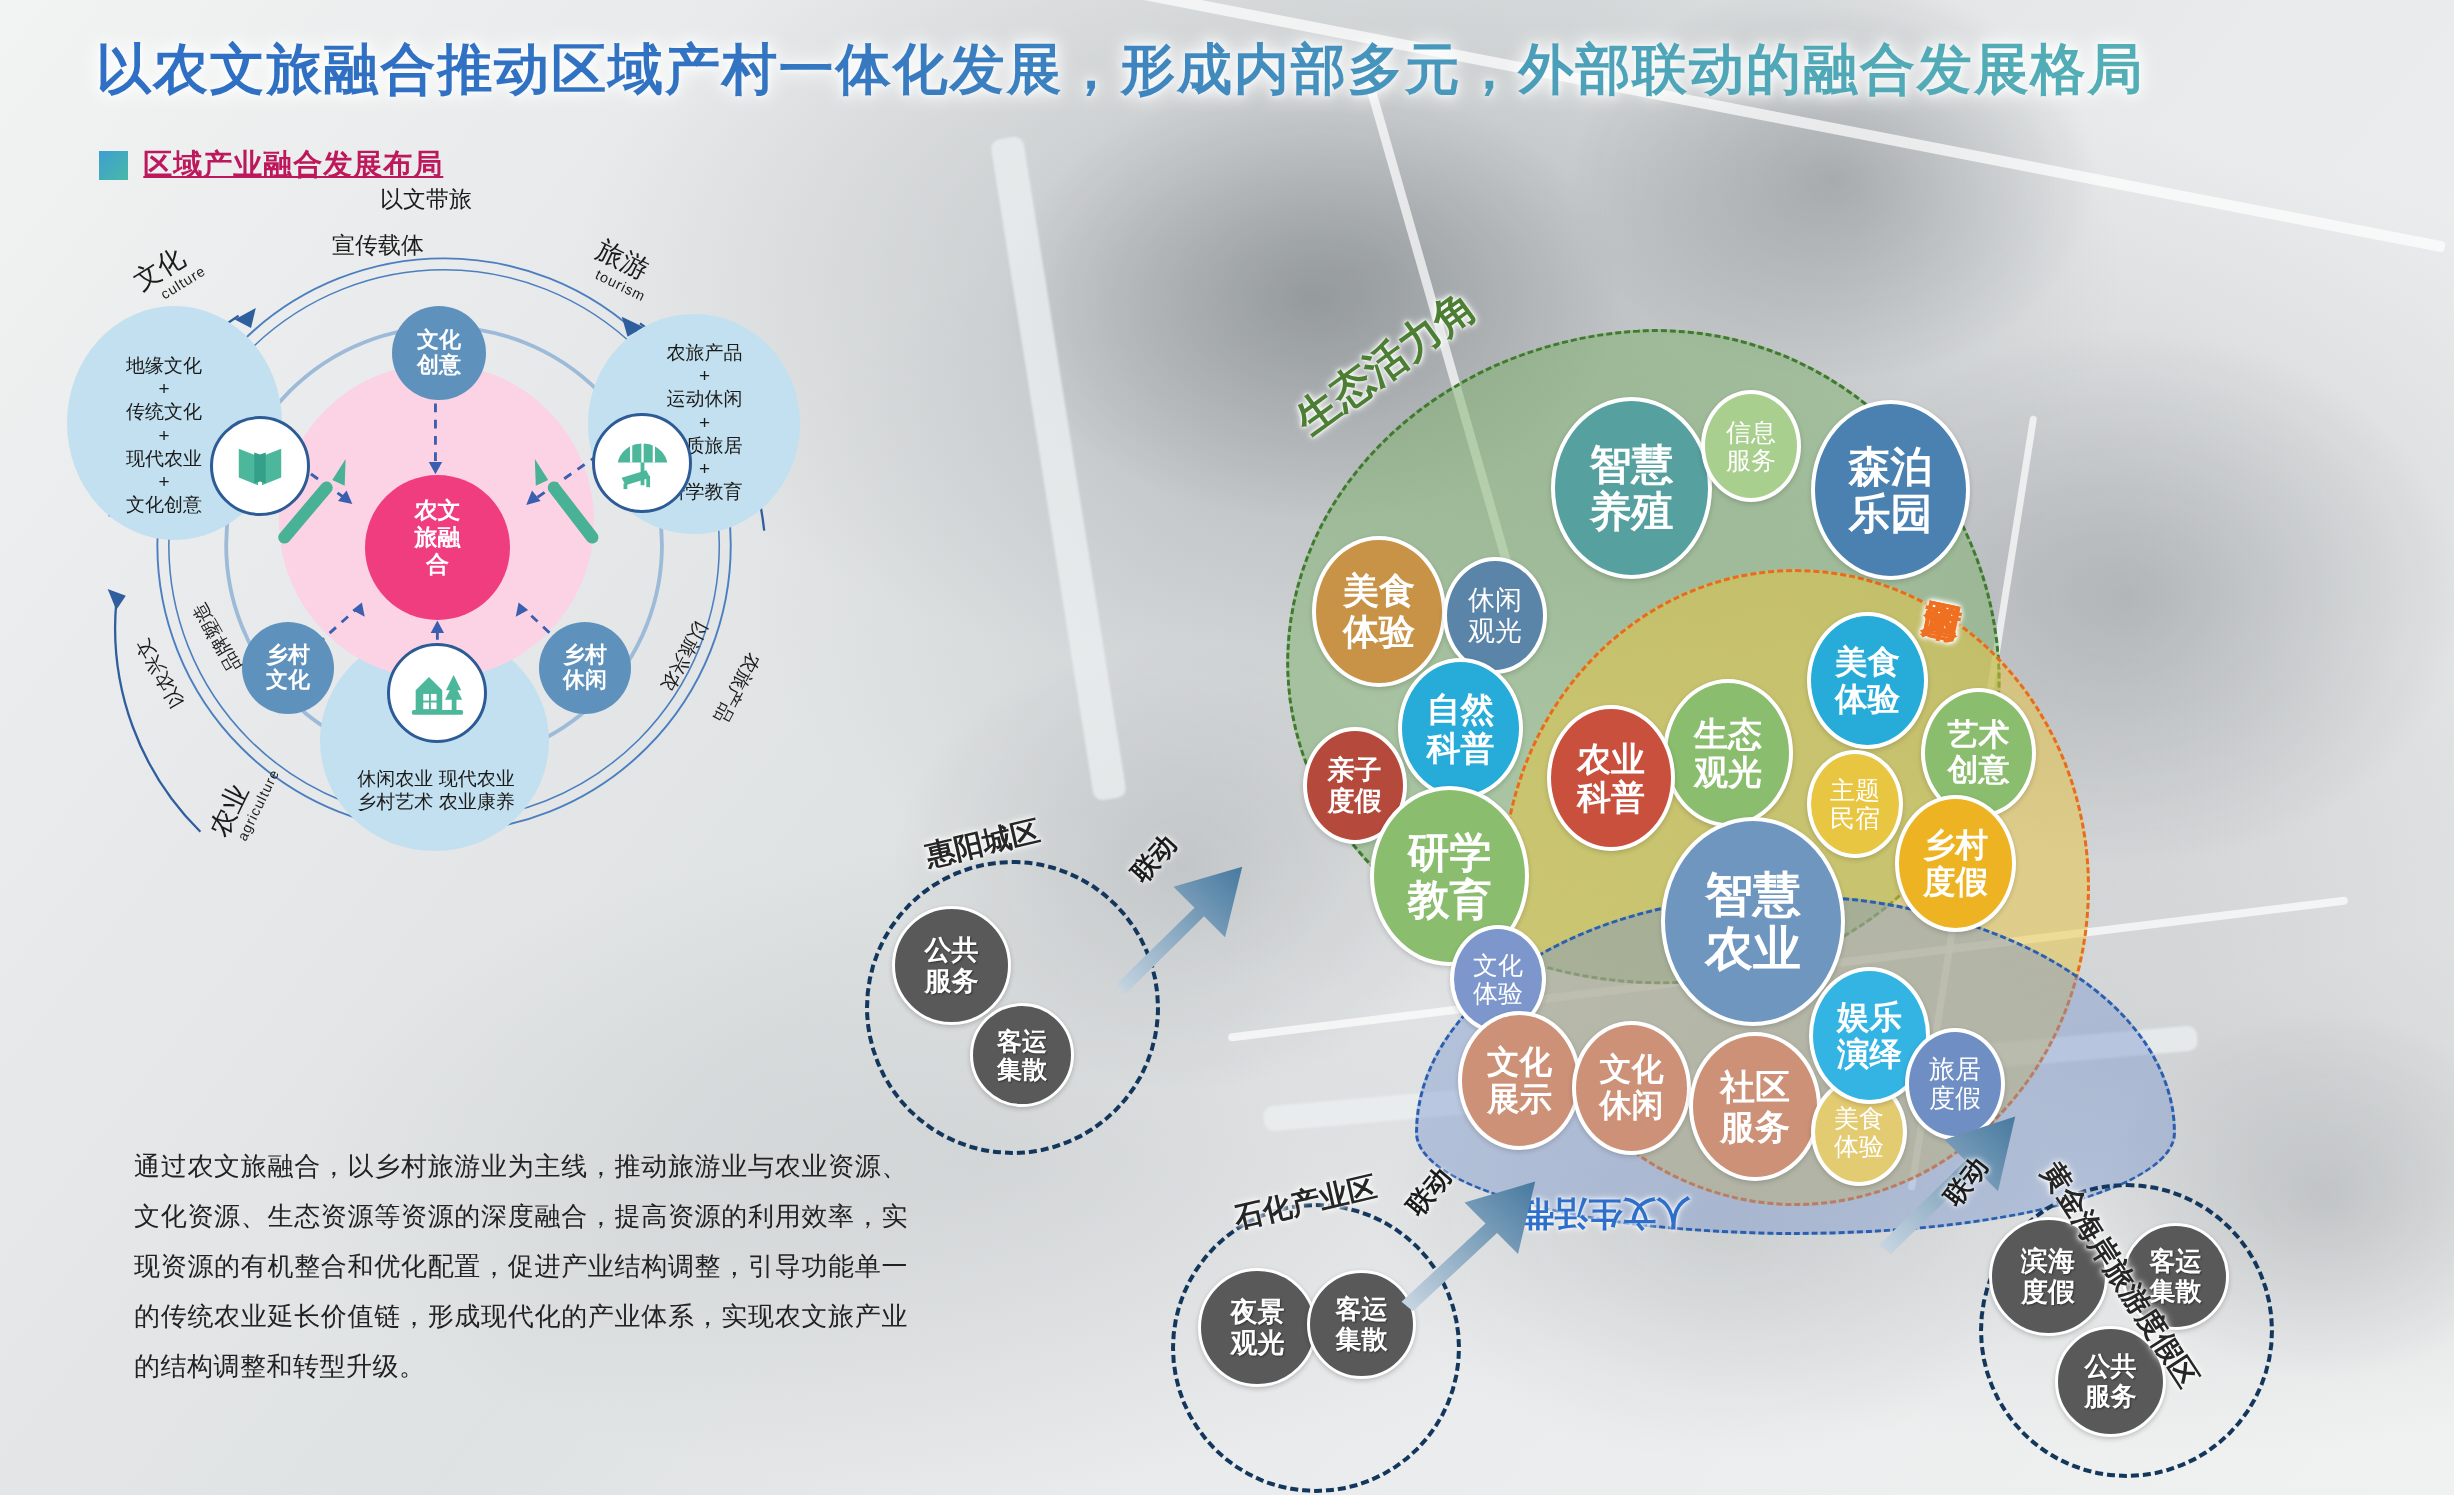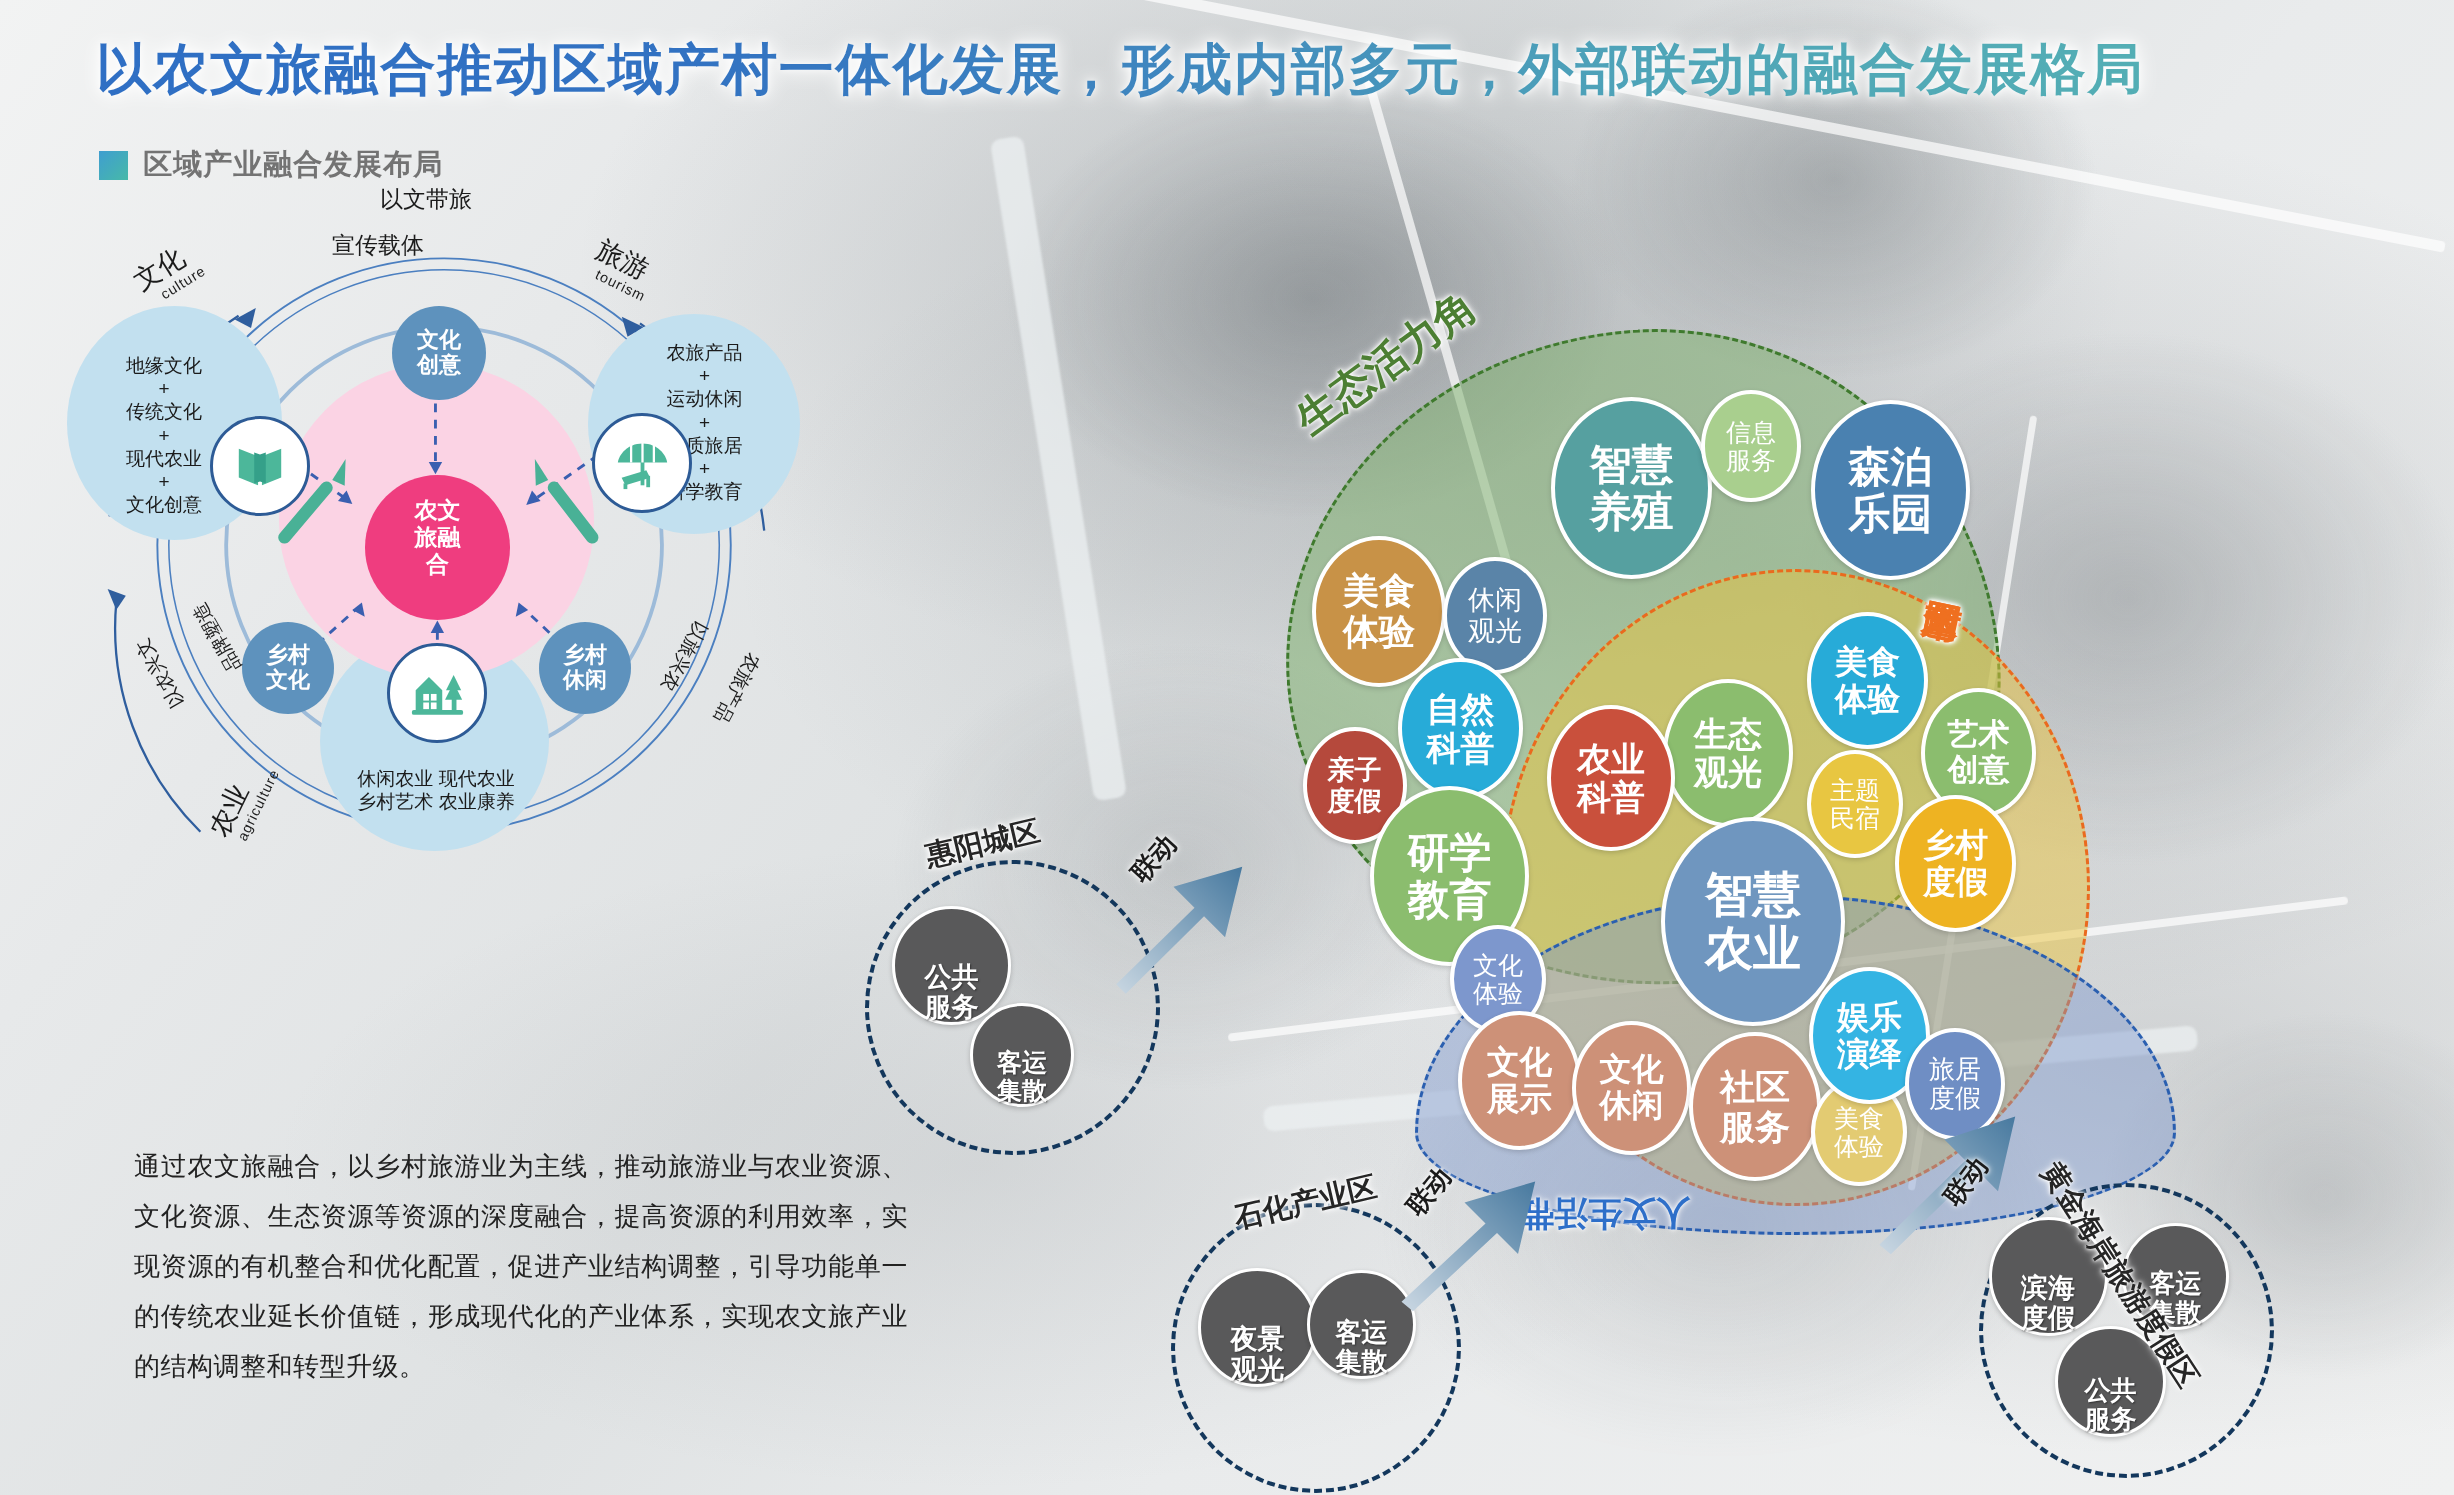--- a/index.html
+++ b/index.html
@@ -37,21 +37,21 @@
   #title{
     position:absolute;left:96px;top:32.5px;width:2294px;
     font-size:55px;font-weight:700;letter-spacing:1.9px;white-space:nowrap;
     background:linear-gradient(90deg,#2f6fc4 0%,#3272c2 26%,#3f86bf 46%,#4fa5b8 68%,#56b3b3 100%);
     -webkit-background-clip:text;background-clip:text;color:transparent;
     text-shadow:none;
     filter:drop-shadow(0 0 9.6px rgba(255,255,255,.95)) drop-shadow(0 0 3.8px rgba(255,255,255,.95));
   }
   #subtitle-row{position:absolute;left:99px;top:145px;display:flex;align-items:center;gap:15.3px;}
   #subtitle-square{width:29px;height:29px;background:linear-gradient(135deg,#3f9ed0,#47b9a8);}
-  #subtitle-text{font-size:29px;font-weight:700;color:#737373;letter-spacing:1px;}
+  #subtitle-text{font-size:29px;font-weight:700;color:#be185d;letter-spacing:1px;text-decoration:underline;}
 
   
   #diagram{position:absolute;left:57px;top:201px;width:755px;height:755px;}
   .bigcircle{position:absolute;border-radius:50%;}
   .lightblue{background:#c2e0ef;}
   .pinkcircle{background:#fbd3e4;}
   .corecircle{background:#ef3d7f;}
   .nodecircle{background:#5e92bd;}
   .iconbadge{
     position:absolute;border-radius:50%;background:#ffffff;border:3.8px solid #2d5b96;
@@ -102,21 +102,21 @@
   .bub.sm{font-weight:400;}
 
   .zone-title{position:absolute;font-weight:700;white-space:nowrap;
     text-shadow:0 0 8.6px #fff,0 0 4.8px #fff,0 0 2.9px #fff;}
 
   
   .ext{position:absolute;}
   .ext-ring{position:absolute;border-radius:50%;border:4.8px dashed #13375c;}
   .gbub{
     position:absolute;border-radius:50%;background:#59595a;border:3.8px solid #fff;
-    color:#fff;font-weight:700;display:flex;align-items:flex-end;justify-content:center;
+    color:#fff;font-weight:700;display:flex;align-items:center;justify-content:center;
     text-align:center;line-height:1.12;font-size:27px;
     text-shadow:1px 1px 1.9px rgba(0,0,0,.45);
     box-shadow:0 1.9px 4.8px rgba(0,0,0,.2);
   }
   .ext-title{position:absolute;font-weight:700;font-size:29px;color:#262626;white-space:nowrap;
     text-shadow:0 0 8.6px #fff,0 0 4.8px #fff,0 0 2.9px #fff;}
   .link-label{position:absolute;font-weight:700;font-size:26px;color:#1b1b1b;white-space:nowrap;
     text-shadow:0 0 7.6px #fff,0 0 3.8px #fff;}
   .arrow-svg{position:absolute;}
   #belt-label{position:absolute;font-weight:700;font-size:34px;color:#2e6fc9;white-space:nowrap;

